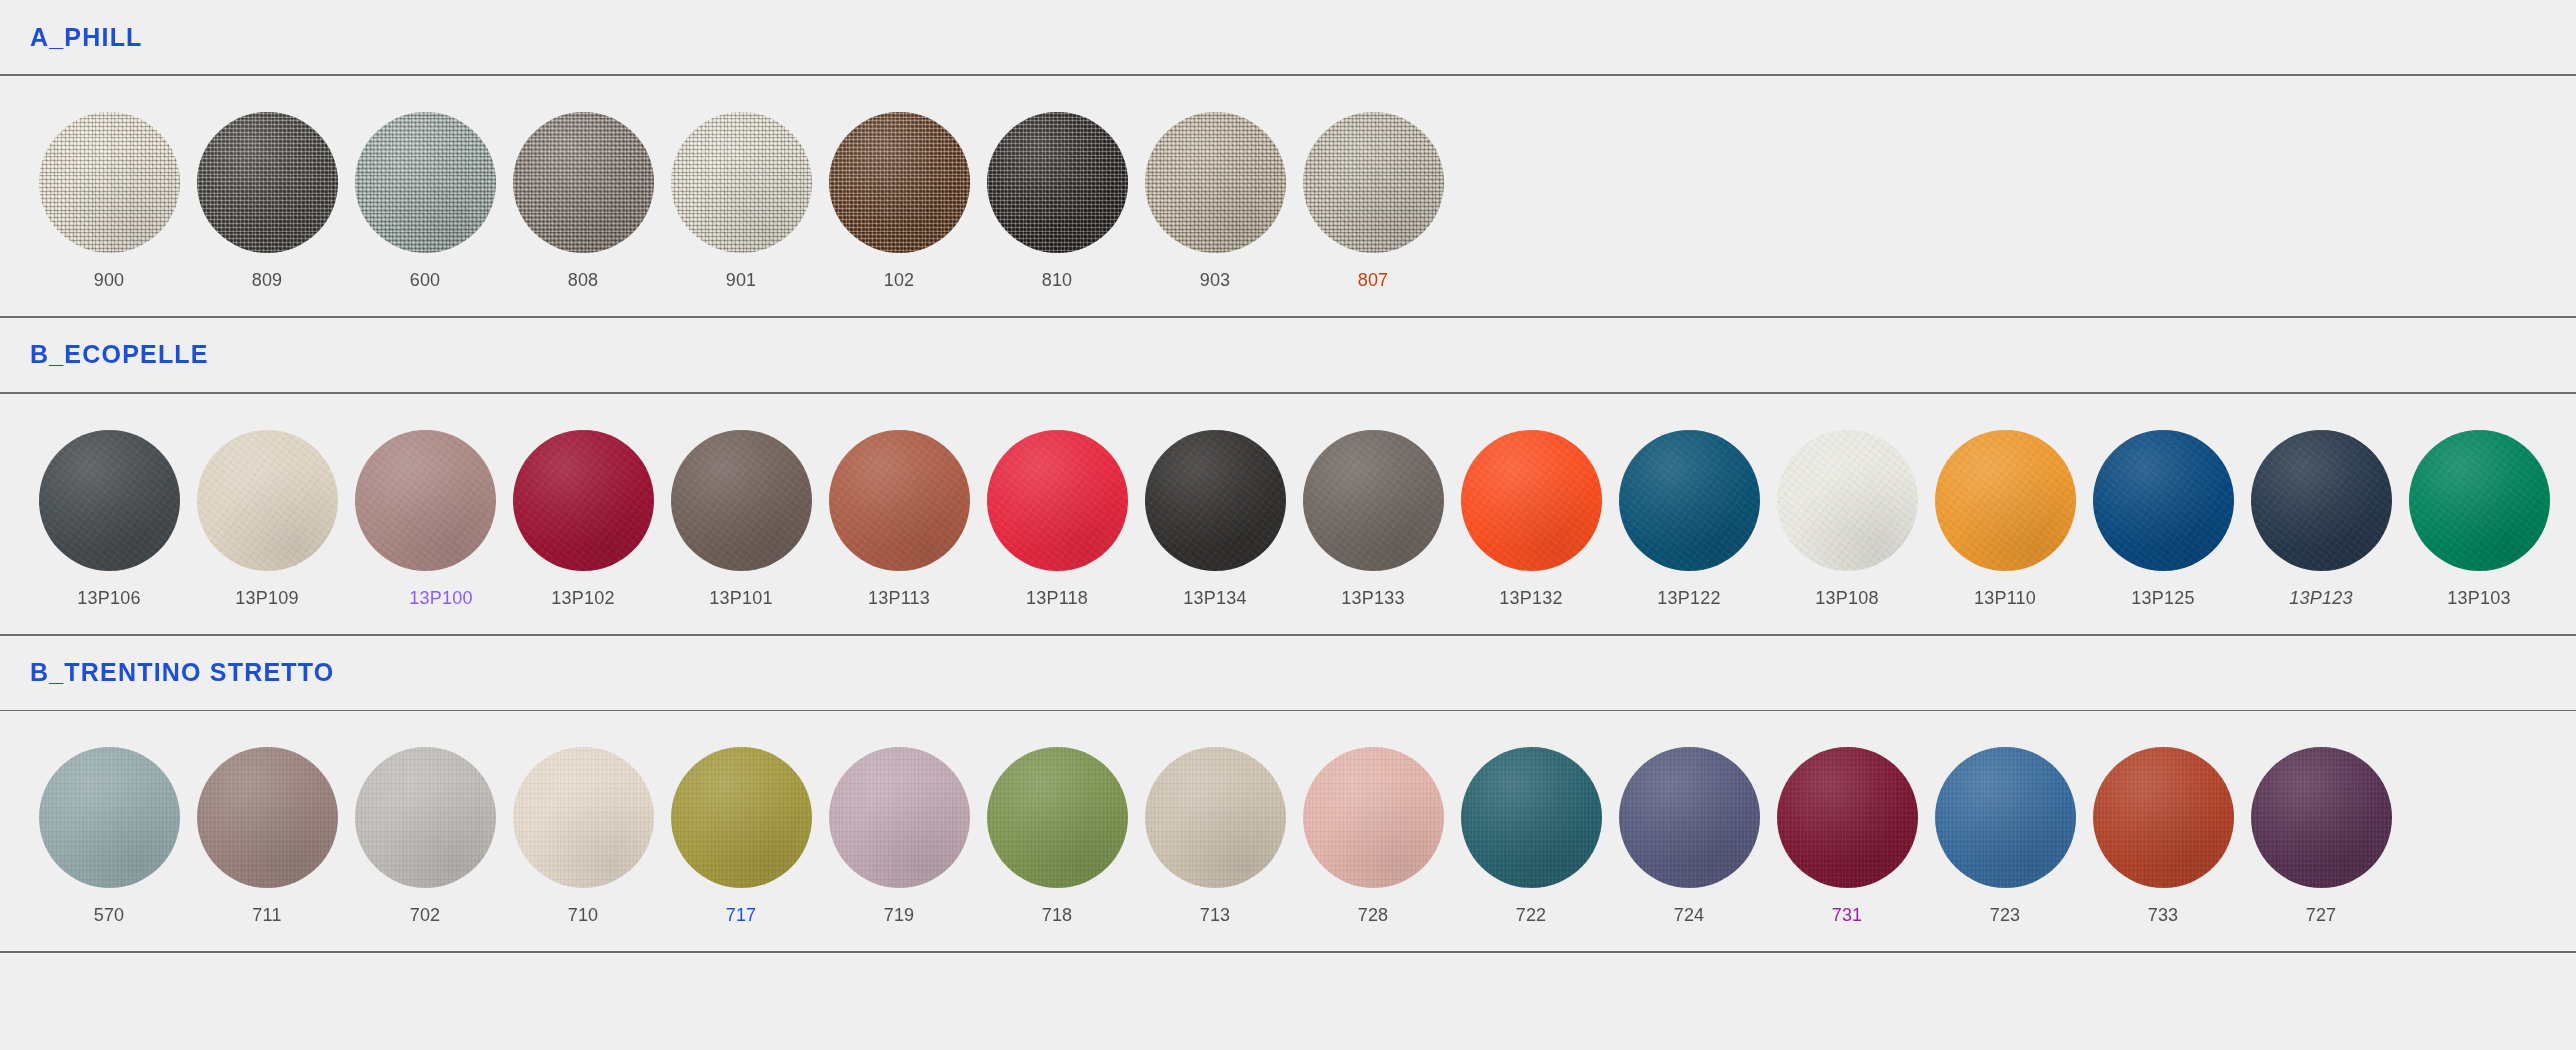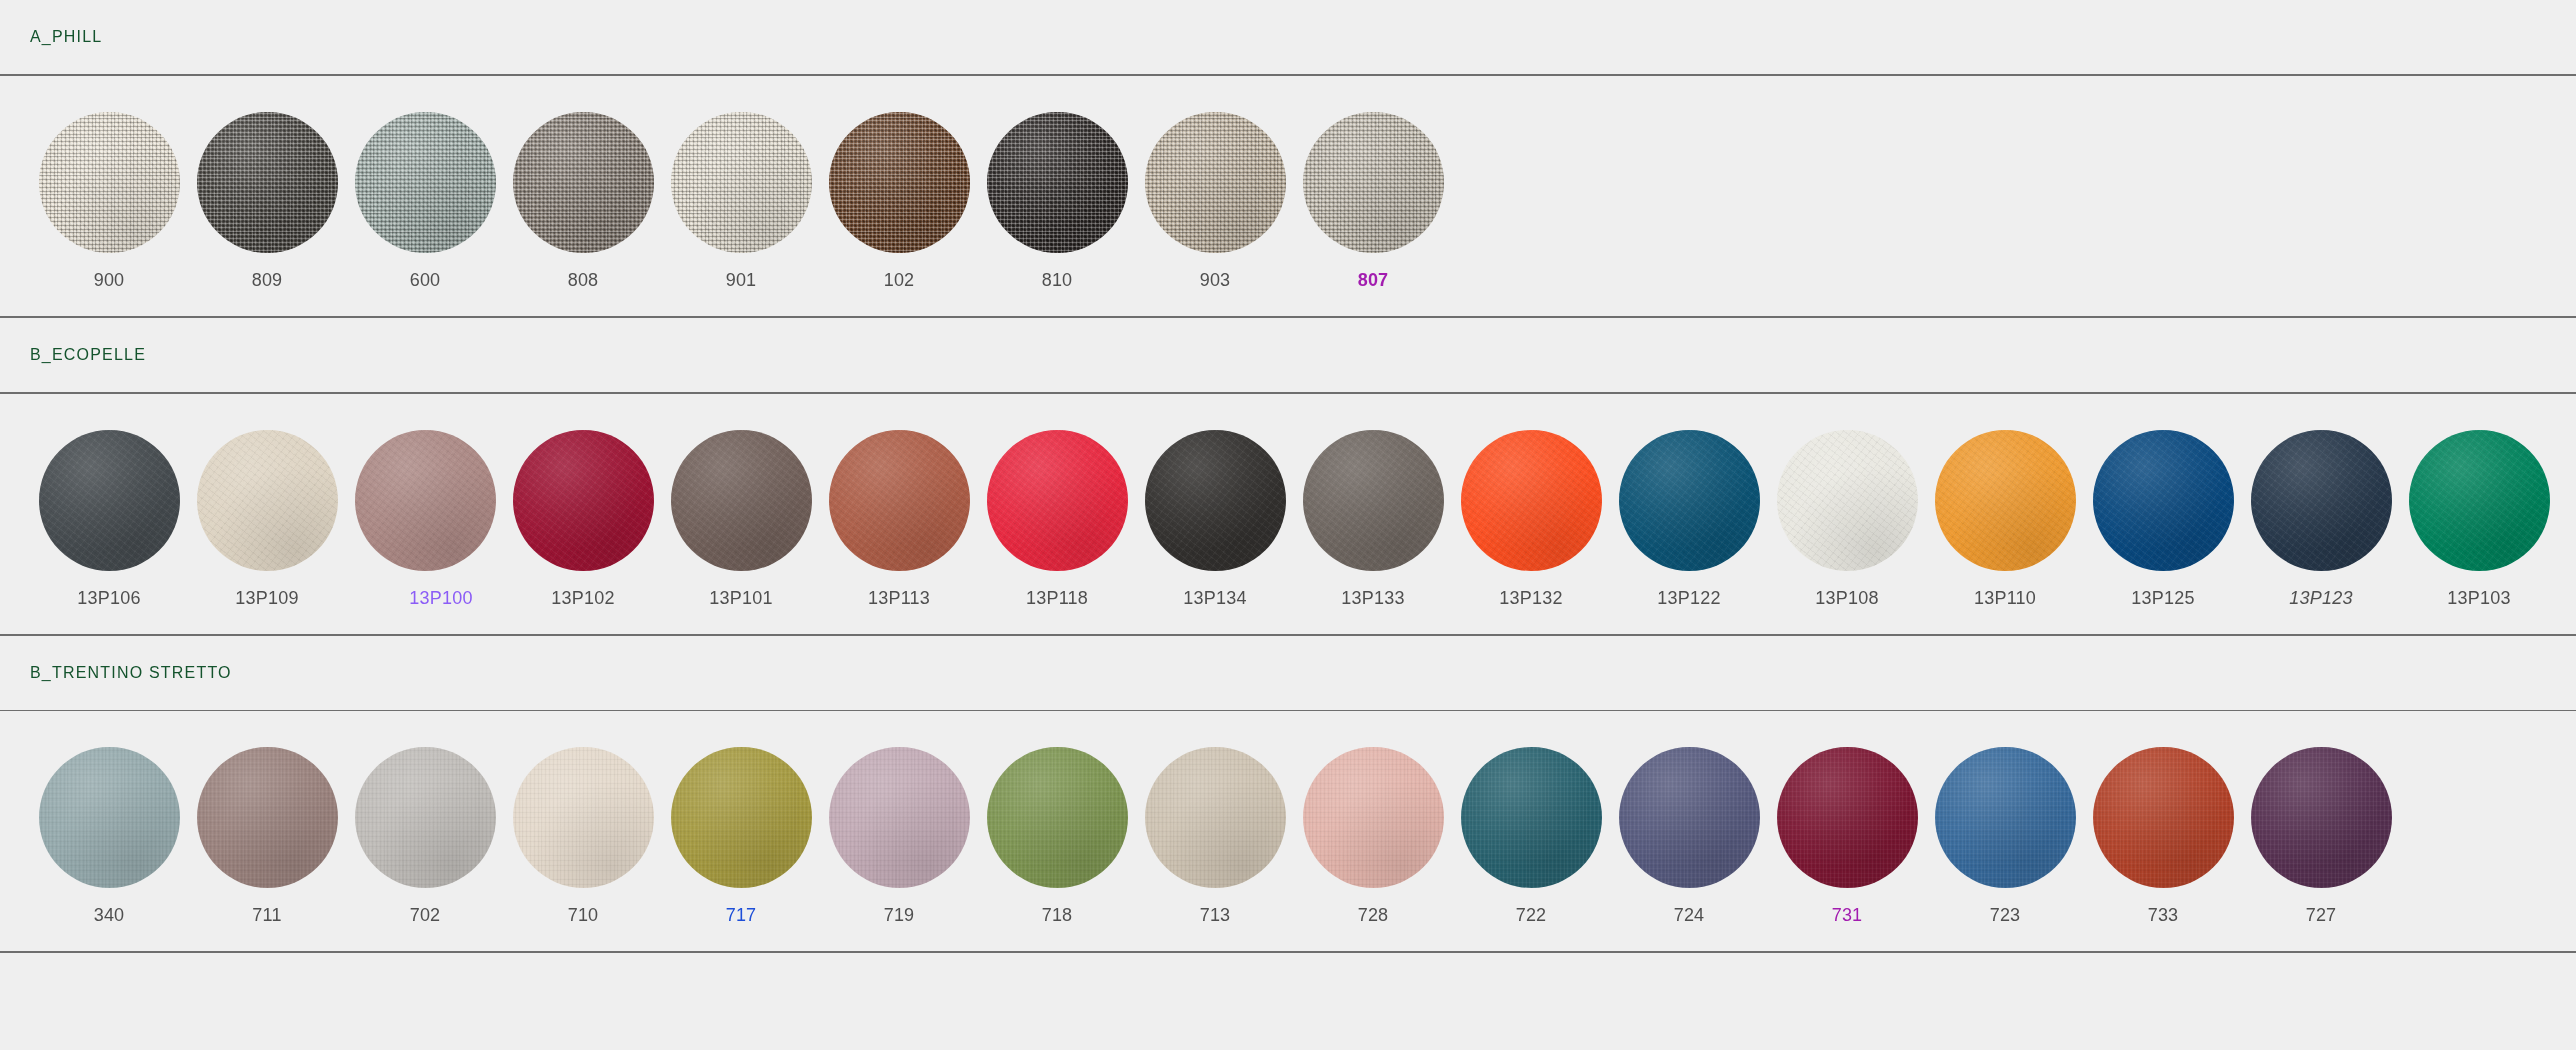--- a/index.html
+++ b/index.html
@@ -30,24 +30,24 @@
 
   .section-header {
     height: 74px;
     display: flex;
     align-items: center;
     padding-left: 30px;
     box-sizing: border-box;
   }
 
   .section-title {
-    font-size: 16px;
-    font-weight: normal;
+    font-size: 25px;
+    font-weight: bold;
     letter-spacing: 1.2px;
-    color: #14532d;
+    color: #1d4ed8;
     line-height: 1;
     white-space: nowrap;
   }
 
   .section-rule {
     width: 100%;
     height: 1.9px;
     background: #6e6e6e;
   }
 
@@ -202,21 +202,21 @@
         <div class="swatch-cell">
           <div class="swatch-disc tex-weave" style="background-color: rgb(47, 42, 40);"></div>
           <div class="swatch-label" style="color: rgb(79, 79, 79);">810</div>
         </div>
         <div class="swatch-cell">
           <div class="swatch-disc tex-weave" style="background-color: rgb(194, 181, 161);"></div>
           <div class="swatch-label" style="color: rgb(79, 79, 79);">903</div>
         </div>
         <div class="swatch-cell">
           <div class="swatch-disc tex-weave" style="background-color: rgb(195, 188, 174);"></div>
-          <div class="swatch-label" style="color: #a21caf; font-weight: bold;">807</div>
+          <div class="swatch-label" style="color: #c2410c;">807</div>
         </div>
       </div>
       <div class="section-rule" style="background: rgb(110, 110, 110);"></div>
     </div>
     <div class="section">
       <div class="section-header">
         <div class="section-title">B_ECOPELLE</div>
       </div>
       <div class="section-rule" style="background: rgb(110, 110, 110);"></div>
       <div class="swatch-strip">
@@ -288,21 +288,21 @@
       <div class="section-rule" style="background: rgb(110, 110, 110);"></div>
     </div>
     <div class="section">
       <div class="section-header">
         <div class="section-title">B_TRENTINO STRETTO</div>
       </div>
       <div class="section-rule" style="background: rgb(110, 110, 110);"></div>
       <div class="swatch-strip">
         <div class="swatch-cell">
           <div class="swatch-disc tex-matte" style="background-color: rgb(149, 170, 173);"></div>
-          <div class="swatch-label" style="color: rgb(79, 79, 79);">340</div>
+          <div class="swatch-label" style="color: rgb(79, 79, 79);">570</div>
         </div>
         <div class="swatch-cell">
           <div class="swatch-disc tex-matte" style="background-color: rgb(154, 130, 125);"></div>
           <div class="swatch-label" style="color: rgb(79, 79, 79);">711</div>
         </div>
         <div class="swatch-cell">
           <div class="swatch-disc tex-matte" style="background-color: rgb(191, 188, 184);"></div>
           <div class="swatch-label" style="color: rgb(79, 79, 79);">702</div>
         </div>
         <div class="swatch-cell">

